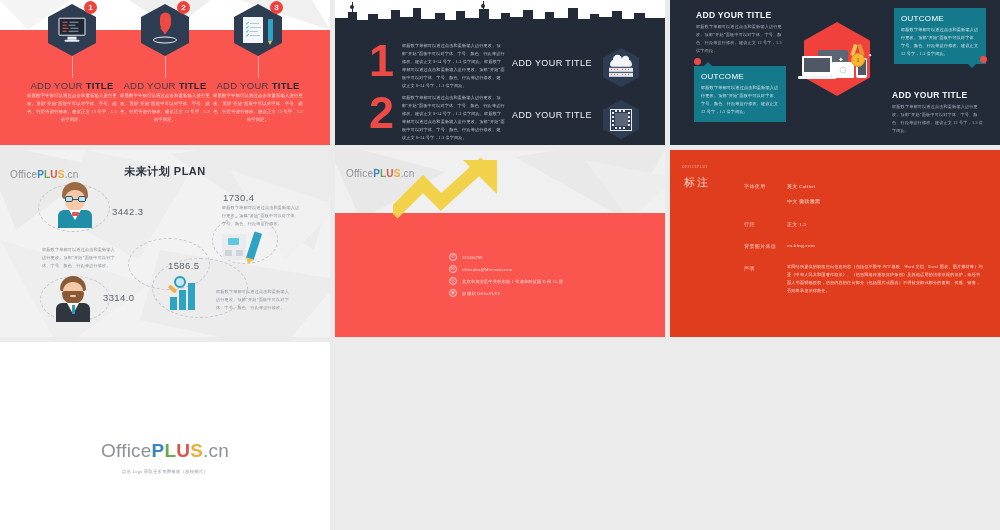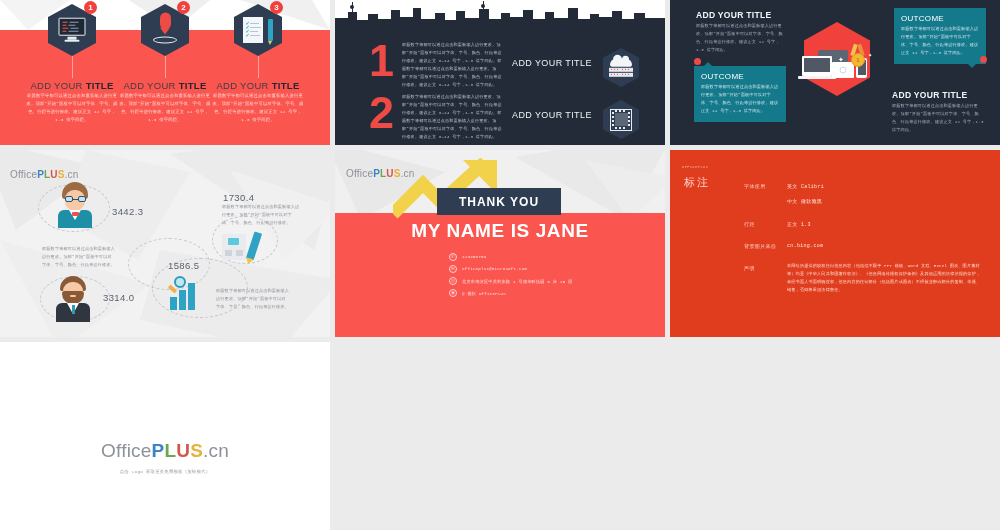--- a/index.html
+++ b/index.html
@@ -17,21 +17,21 @@
   .hex{position:relative;}
   .hex .shape{
     width:100%;height:100%;background:#2f3d52;
     clip-path:polygon(50% 0%,100% 25%,100% 75%,50% 100%,0% 75%,0% 25%);
   }
   .badge{
     position:absolute;border-radius:50%;background:#f1413c;color:#fff;
     display:flex;align-items:center;justify-content:center;
     font-weight:bold;line-height:1;
   }
-  .cn{font-family:Liberation Mono, monospace;}
+  .cn{font-family:Liberation Serif, serif;}
   .blur-text{letter-spacing:.2px;}
 
   
   #s1{left:0;top:0;width:330px;height:145px;background:#fa554f;}
   #s1 .whitetop{position:absolute;left:0;top:0;width:100%;height:30px;background:#fff;}
   #s1 .whitetop .tri{position:absolute;background:#f4f4f4;}
   #s1 .col{position:absolute;top:0;width:108px;height:100%;}
   #s1 .hexwrap{position:absolute;left:50%;transform:translateX(-50%);top:4px;width:48px;height:52px;}
   #s1 .stem{position:absolute;left:50%;top:56px;width:1px;height:22px;background:rgba(255,255,255,.45);}
   #s1 .ttl{position:absolute;left:0;top:80px;width:100%;text-align:center;
@@ -428,20 +428,21 @@
       <i style="left:0;top:90px;width:150px;height:110px;background:#eeeeee;clip-path:polygon(0 0,100% 40%,40% 100%);"></i>
       <i style="left:140px;top:100px;width:200px;height:100px;background:#ececec;clip-path:polygon(10% 0,100% 30%,70% 100%,0 70%);"></i>
       <i style="left:230px;top:20px;width:110px;height:90px;background:#f0f0f0;clip-path:polygon(0 0,100% 40%,50% 100%);"></i>
     </div>
 
     <div class="logo">
       <span class="oplogo">
         <span class="g">Office</span><span class="p">P</span><span class="l">L</span><span class="u">U</span><span class="s">S</span><span class="g">.cn</span>
       </span>
     </div>
+    <div class="ptitle">未来计划  PLAN</div>
 
     <div class="ring" style="left:38px;top:34px;width:72px;height:48px;"></div>
     <div class="ring" style="left:128px;top:88px;width:82px;height:52px;"></div>
     <div class="ring" style="left:152px;top:108px;width:96px;height:60px;"></div>
     <div class="ring" style="left:40px;top:126px;width:70px;height:46px;"></div>
     <div class="ring" style="left:212px;top:66px;width:66px;height:48px;"></div>
 
     <div class="av1" style="left:58px;top:32px;">
       <div class="hair"></div>
         <div class="face"></div>
@@ -497,22 +498,20 @@
     </div>
     <svg class="arrow" viewBox="0 0 112 62">
       <path d="M0 56 L30 26 L48 44 L92 4" stroke="#f2d24b" stroke-width="13" fill="none" stroke-linejoin="miter" stroke-linecap="butt"></path>
       <path d="M70 2 L104 2 L104 36 Z" fill="#f2d24b"></path>
     </svg>
     <div class="logo">
       <span class="oplogo">
         <span class="g">Office</span><span class="p">P</span><span class="l">L</span><span class="u">U</span><span class="s">S</span><span class="g">.cn</span>
       </span>
     </div>
-    <div class="ty">THANK YOU</div>
-    <div class="nm">MY NAME IS JANE</div>
 
     <div class="ci" style="top:103px;">
       <span class="ring">✆</span>
       <span class="t cn blur-text">123456789</span>
     </div>
     <div class="ci" style="top:115px;">
       <span class="ring">✉</span>
       <span class="t cn blur-text">officeplus@Microsoft.com</span>
     </div>
     <div class="ci" style="top:127px;">

